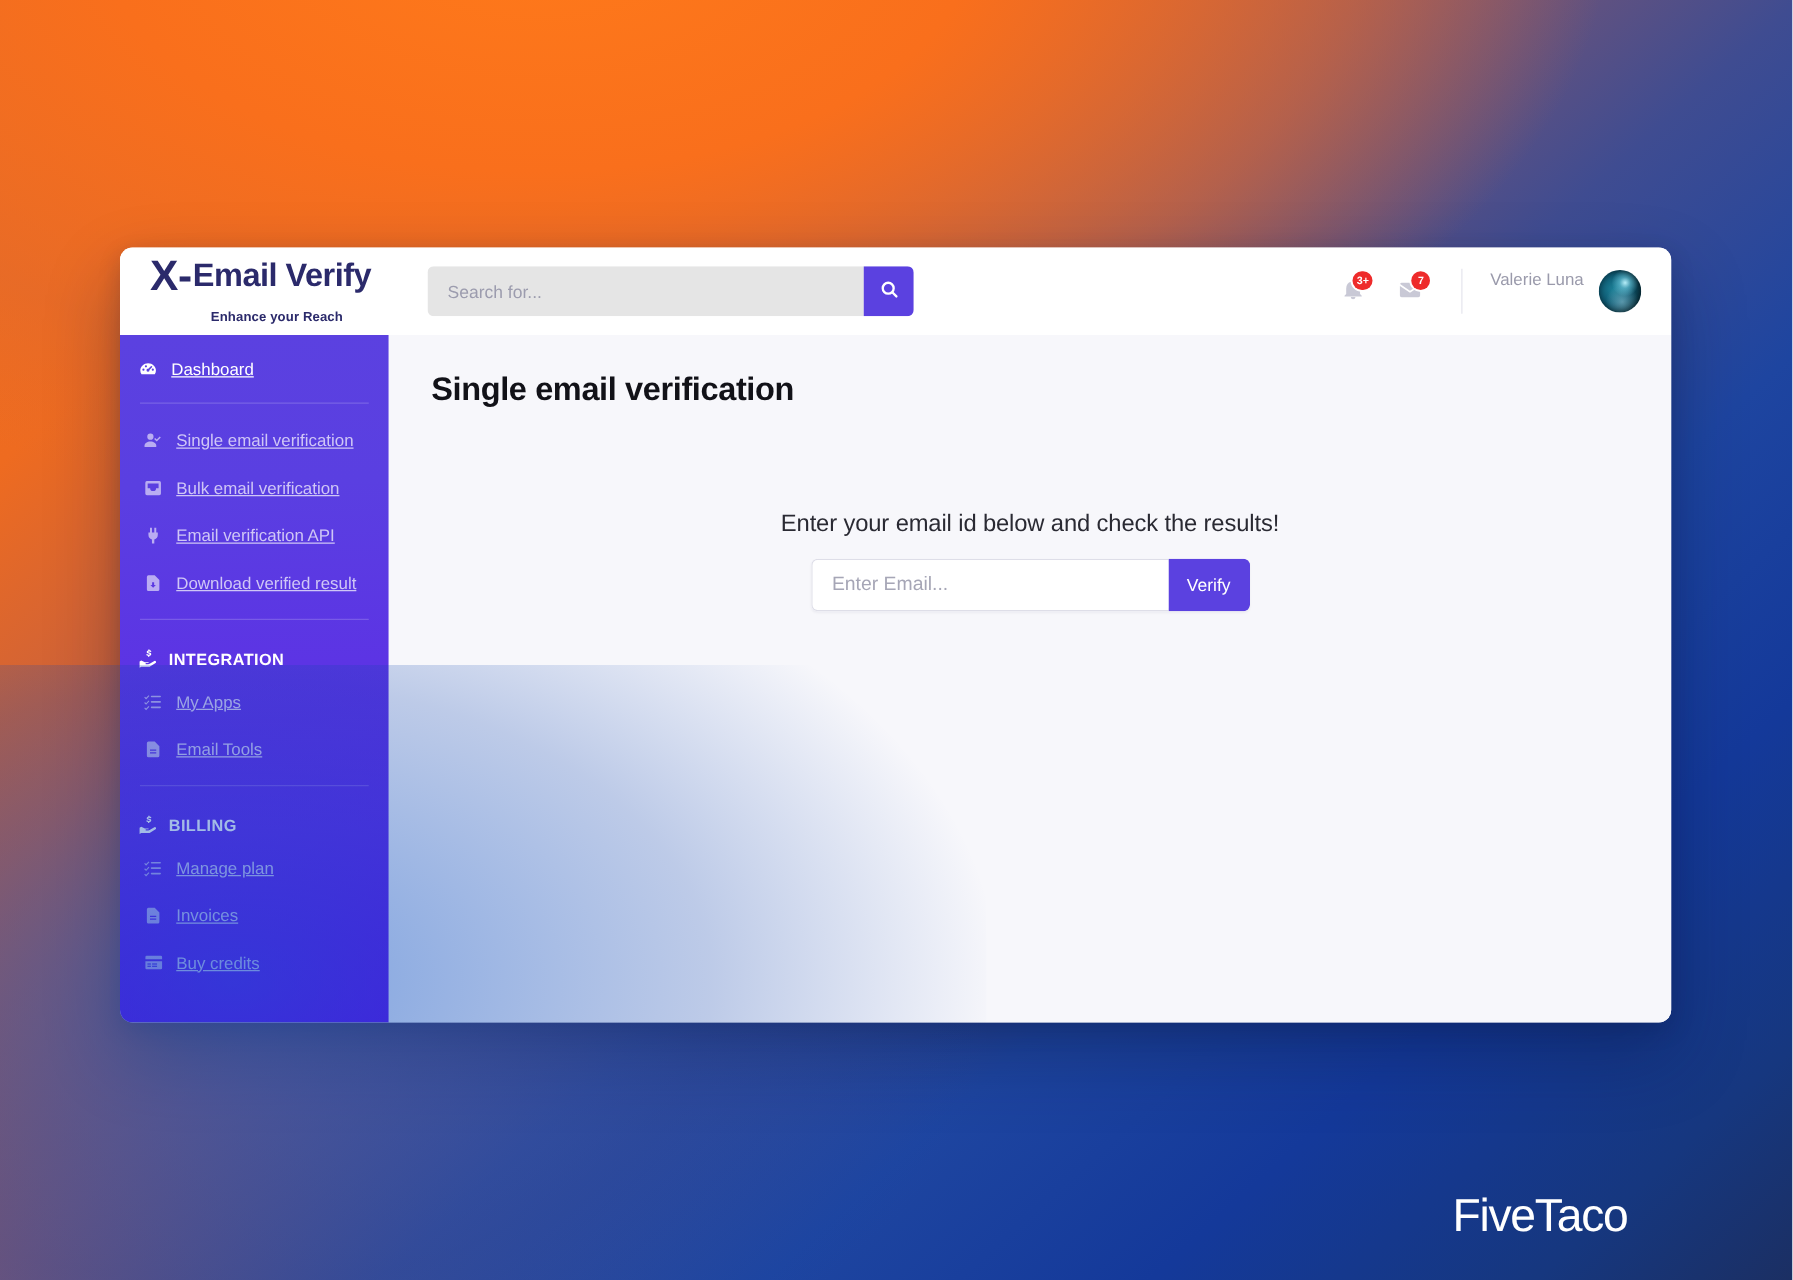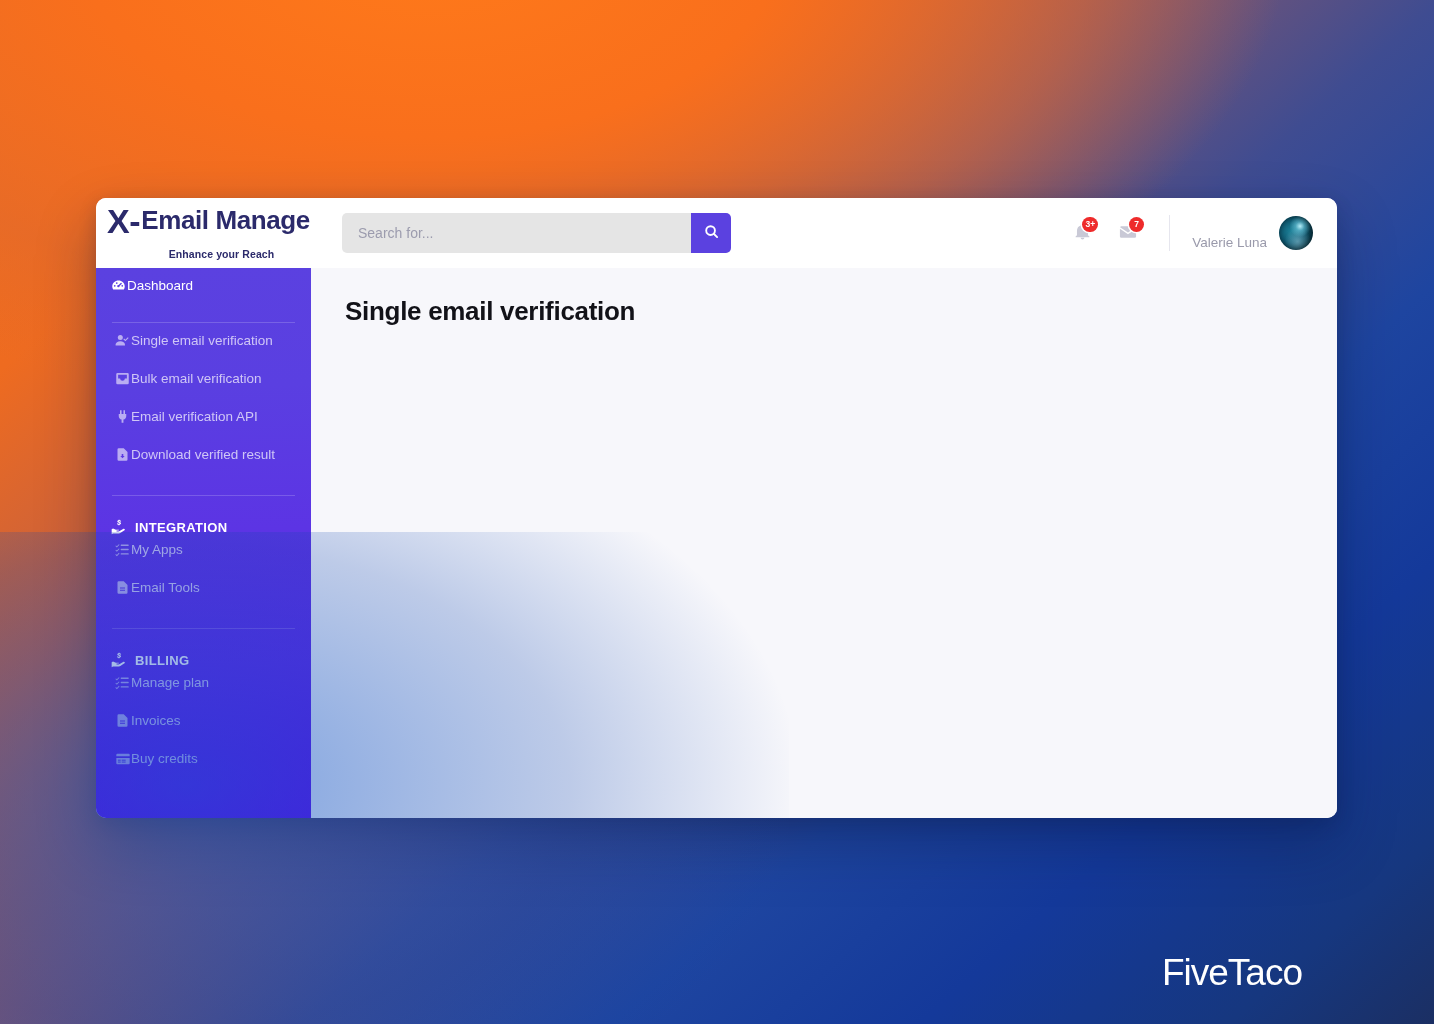--- a/index.html
+++ b/index.html
@@ -169,21 +169,21 @@
     box-shadow: 0 0 0 1.5px #fff;
   }
   .topbar-divider {
     width: 1px;
     height: 36px;
     background: #E6E6EE;
     margin: 0 22px 0 18px;
   }
   .user-chip {
     display: flex;
-    align-items: flex-end;
+    align-items: flex-start;
     gap: 12px;
     cursor: pointer;
   }
   .user-name {
     font-size: 13.5px;
     color: #9A9AAB;
     font-weight: 400;
   }
   .avatar {
     width: 34px;
@@ -208,28 +208,29 @@
   .sidebar {
     width: 215px;
     flex: 0 0 215px;
     background: linear-gradient(178deg, #5B41E0 0%, #5A3FE1 22%, #5C34E4 48%, #5E22E8 72%, #5E0FEA 88%, #5D08EC 100%);
     padding-top: 10px;
     overflow: hidden;
     color: #fff;
   }
   .nav-item {
     display: flex;
-    align-items: flex-start;
-    gap: 0;
+    align-items: center;
+    gap: 10px;
     padding: 0 14px;
     height: 34px;
     font-size: 13.5px;
     color: #DED8FA;
     cursor: pointer;
     white-space: nowrap;
+    text-decoration: underline;
   }
   .nav-item.active { color: #ffffff; font-weight: 500; }
   .nav-item .ico {
     width: 17px;
     flex: 0 0 17px;
     display: flex;
     align-items: center;
     justify-content: center;
     opacity: 0.82;
   }
@@ -338,21 +339,21 @@
 
 <div id="page-backdrop">
 
   <div class="app-card">
 
     <div class="topbar">
 
       <div class="brand">
         <div class="brand-main">
           <span class="brand-x">X-</span>
-          <span>Email Manage</span>
+          <span>Email Verify</span>
         </div>
         <div class="brand-tag">Enhance your Reach</div>
       </div>
 
       <div class="search-wrap">
         <input class="search-input" type="text" placeholder="Search for..." style="">
         <button class="search-btn">
           <span>
             <svg width="15" height="15" viewBox="0 0 24 24" fill="none" stroke="#ffffff" stroke-width="3" stroke-linecap="round" stroke-linejoin="round">
               <circle cx="10.5" cy="10.5" r="7"></circle>
@@ -531,20 +532,28 @@
           </span>
           <span>Buy credits</span>
         </div>
 
       </nav>
 
       <main class="main">
 
         <h1 class="page-title">Single email verification</h1>
 
+        <div class="center-block">
+          <div class="prompt">Enter your email id below and check the results!</div>
+
+          <div class="verify-form">
+            <input class="email-input" type="text" placeholder="Enter Email..." style="">
+            <button class="verify-btn">Verify</button>
+          </div>
+        </div>
 
       </main>
     </div>
   </div>
 
   <div class="watermark">FiveTaco</div>
 
 </div>
 
 </body></html>

